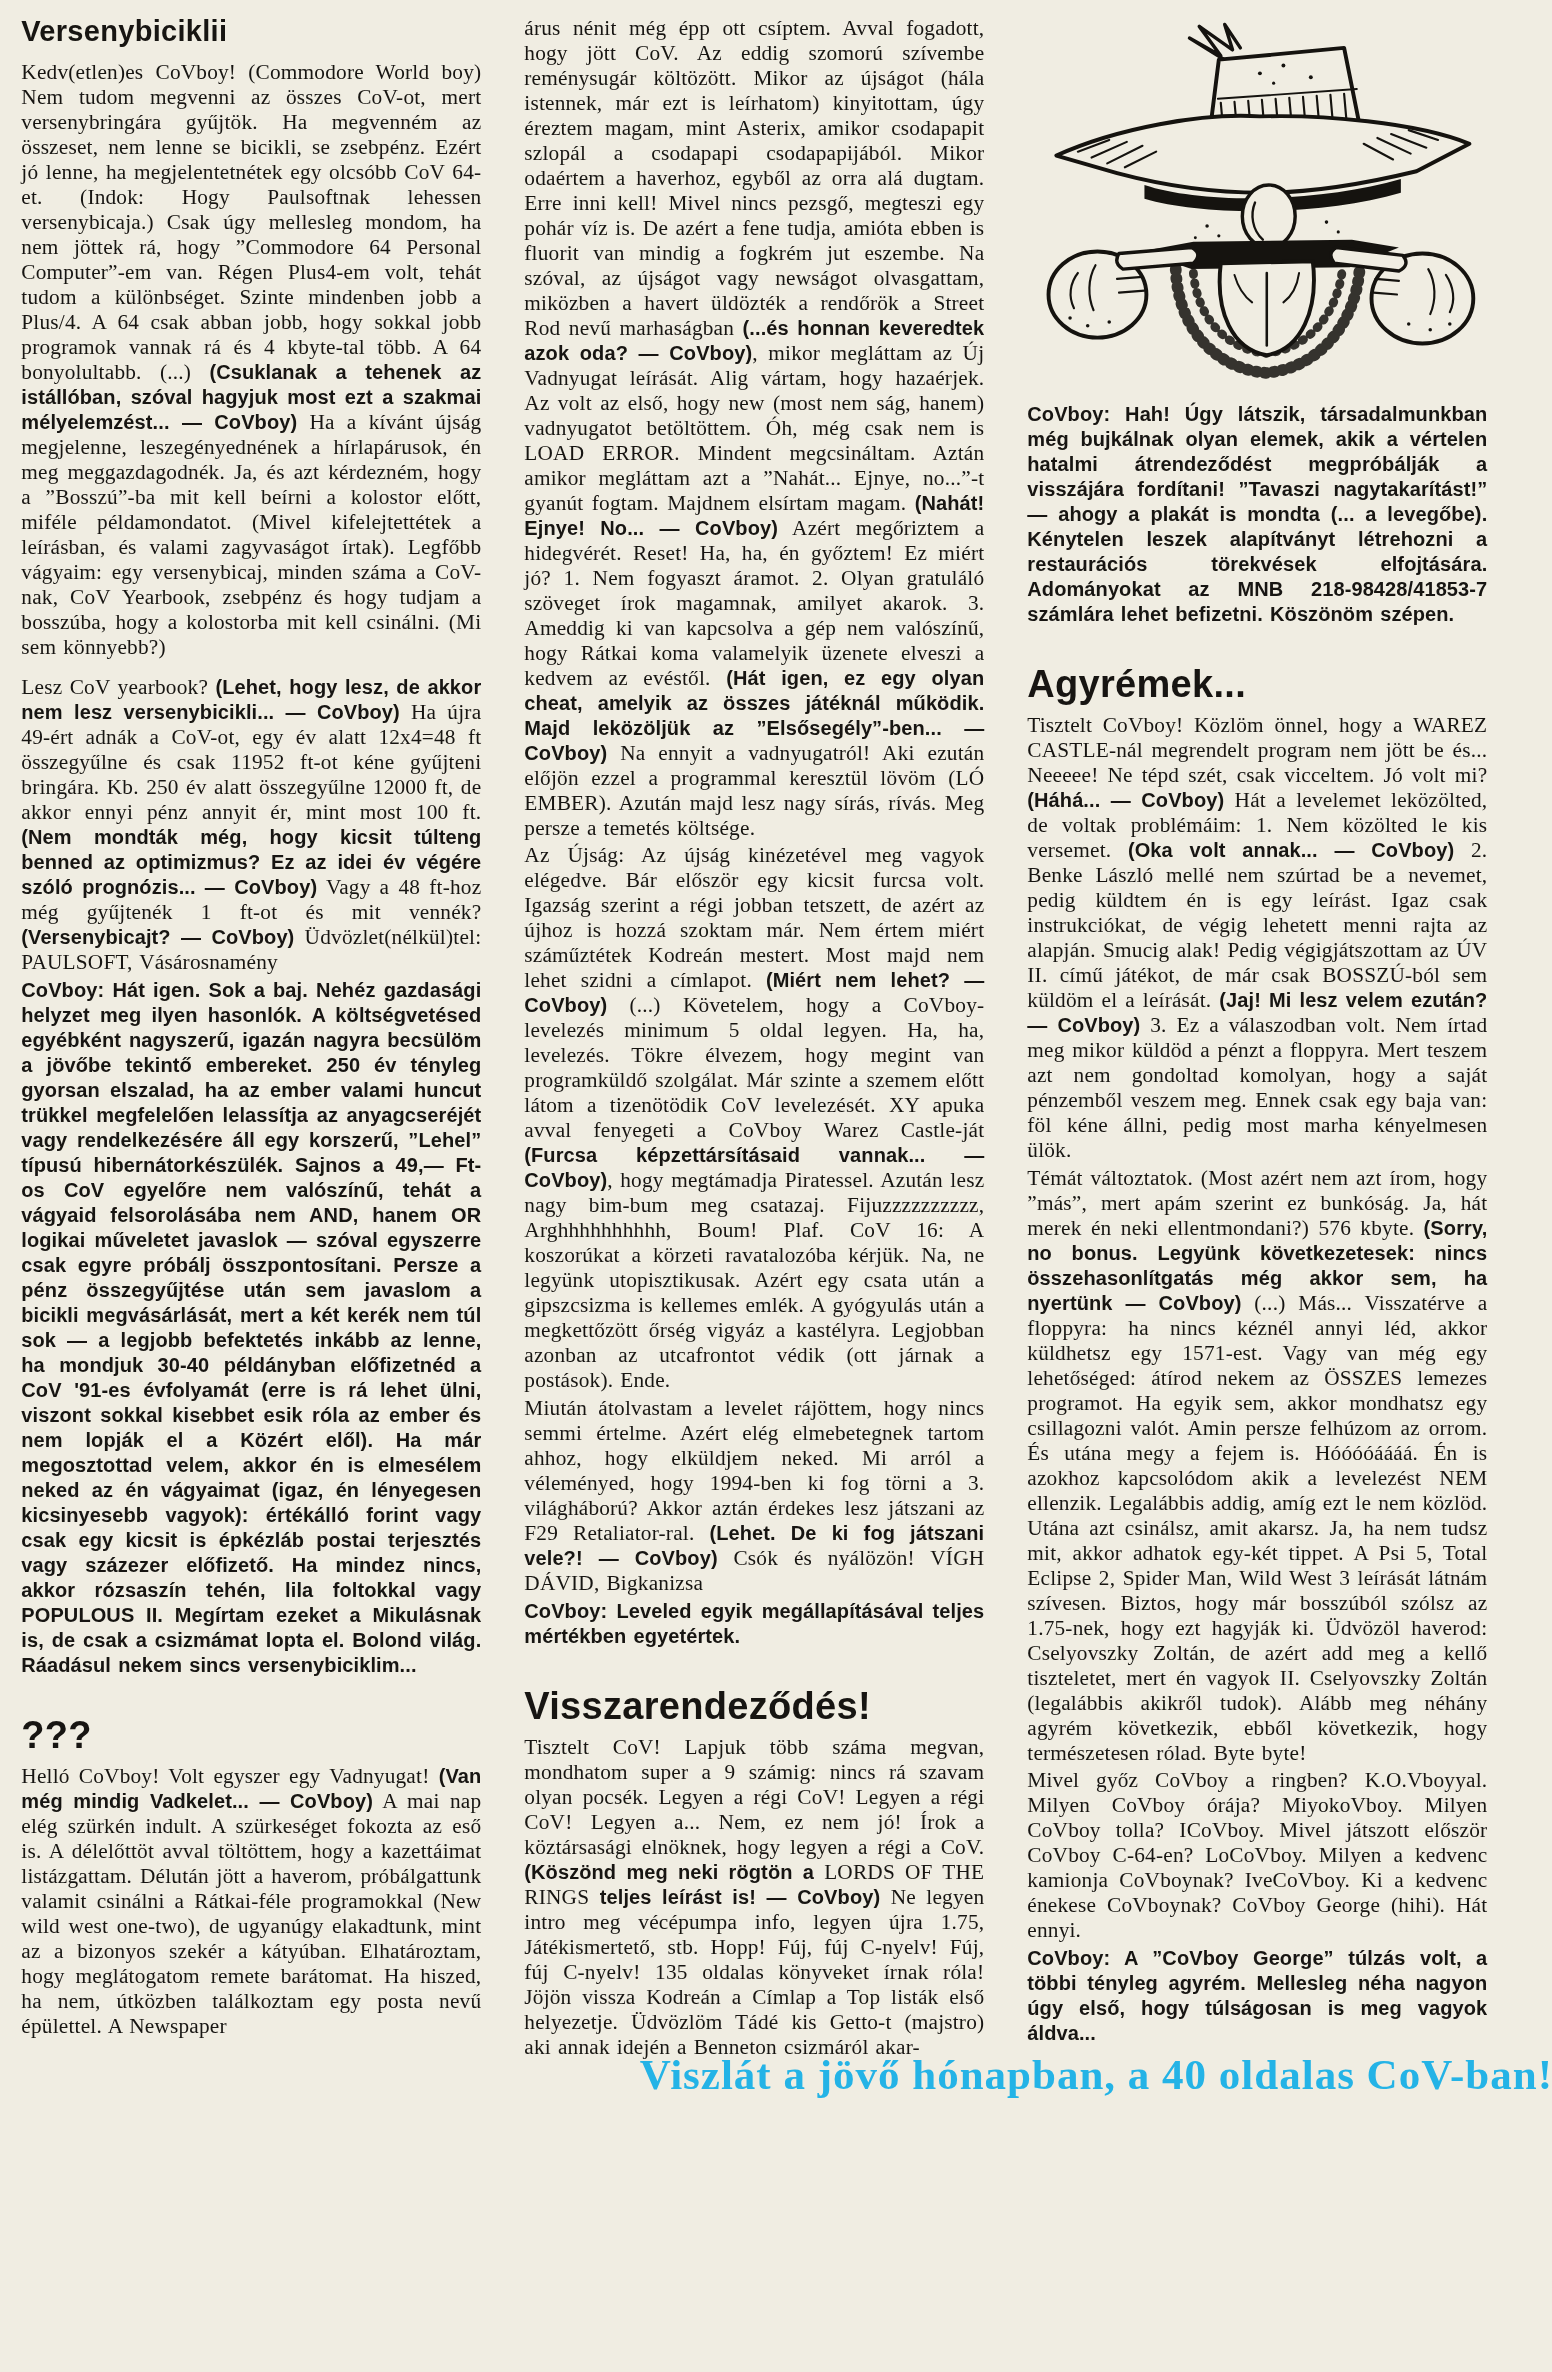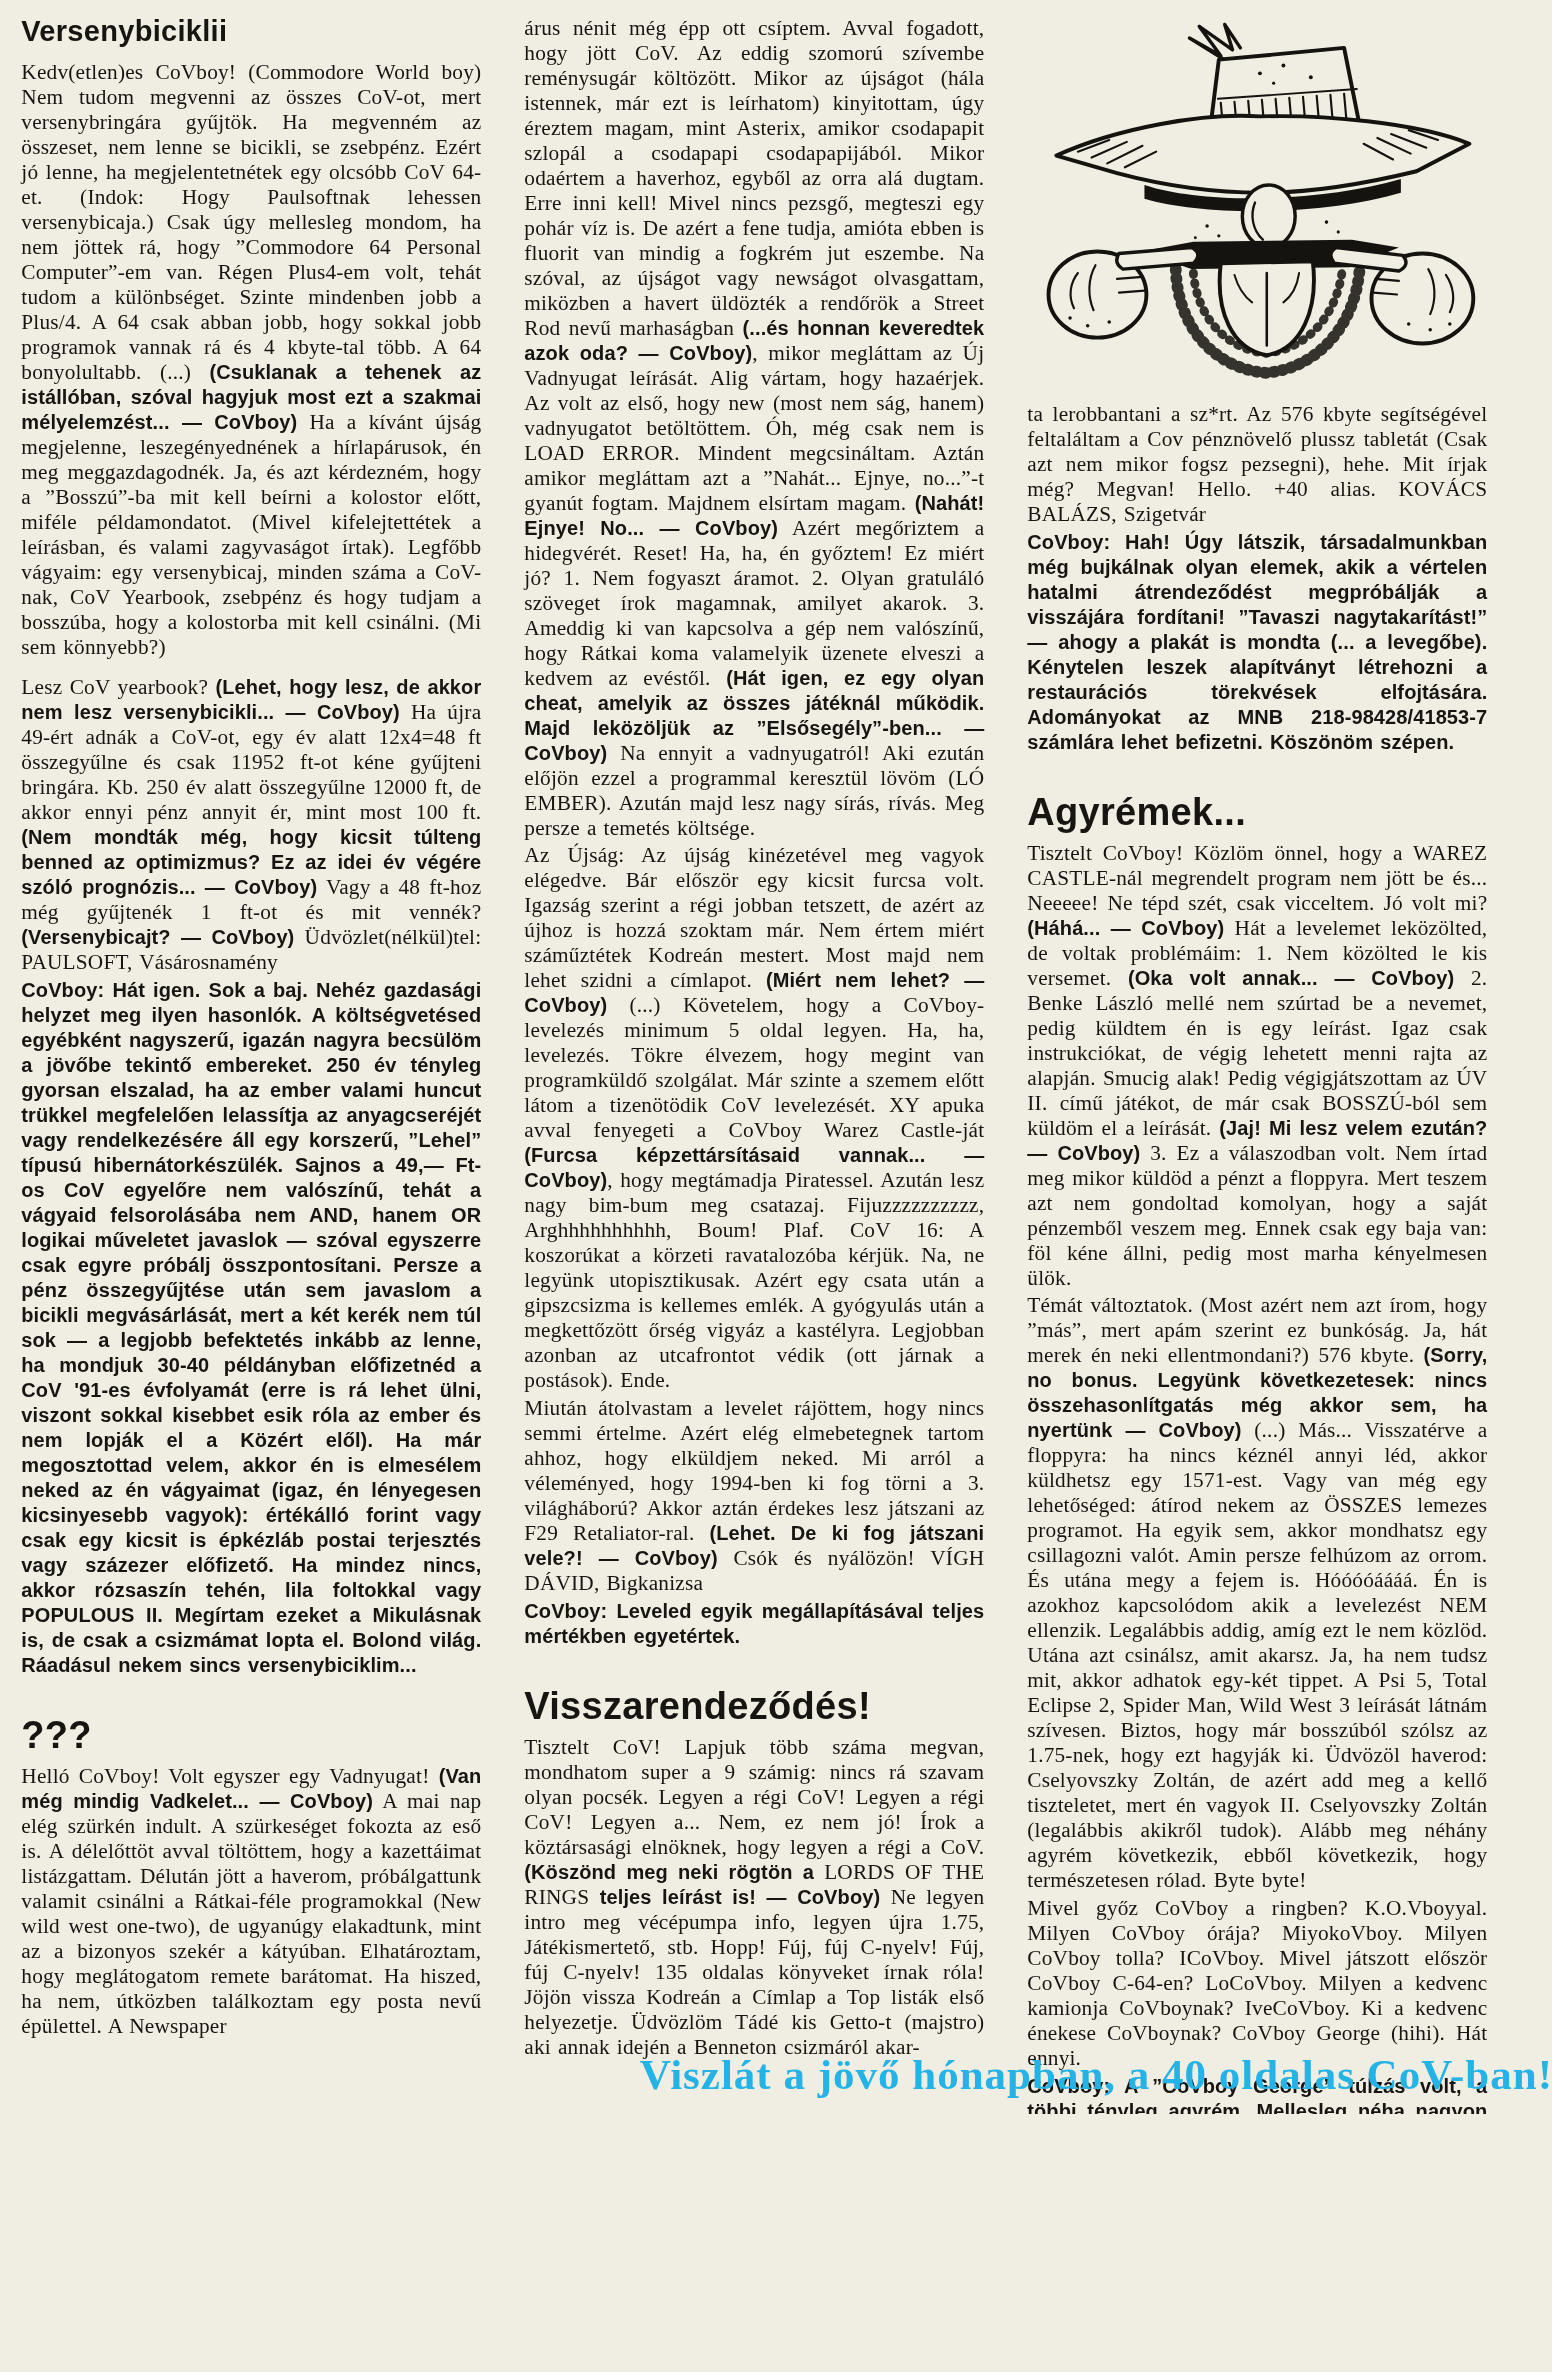--- a/index.html
+++ b/index.html
@@ -135,26 +135,25 @@
           <g>
             <ellipse class="ln fillp" stroke-width="4" cx="404" cy="286" rx="52" ry="46"></ellipse>
             <path class="ln fillp" stroke-width="3.5" d="M384,242 L316,234 Q306,240 314,250 L380,258 Q392,252 384,242 Z"></path>
             <path class="ln" stroke-width="2.2" d="M428,262 C436,274 438,288 432,300 M410,256 C418,270 418,288 412,302 M380,268 L356,266 M378,282 L354,280"></path>
             <circle class="filld" cx="432" cy="312" r="1.8"></circle>
               <circle class="filld" cx="412" cy="318" r="1.8"></circle>
               <circle class="filld" cx="390" cy="312" r="1.8"></circle>
           </g>
         </svg>
       </div>
-    <p><span>ta lerobbantani a sz*rt. Az 576 kbyte segítségével feltaláltam a Cov pénznövelő plussz tabletát (Csak azt nem mikor fogsz pezsegni), hehe. Mit írjak még? Megvan! Hello. +40 alias. KOVÁCS BALÁZS, Szigetvár</span></p>
         <p><span class="b">CoVboy: Hah! Úgy látszik, társadalmunkban még bujkálnak olyan elemek, akik a vértelen hatalmi átrendeződést megpróbálják a visszájára fordítani! ”Tavaszi nagytakarítást!” — ahogy a plakát is mondta (... a levegőbe). Kénytelen leszek alapítványt létrehozni a restaurációs törekvések elfojtására. Adományokat az MNB 218-98428/41853-7 számlára lehet befizetni. Köszönöm szépen.</span></p>
         <h2 class="sec">Agyrémek...</h2>
         <p><span>Tisztelt CoVboy! Közlöm önnel, hogy a WAREZ CASTLE-nál megrendelt program nem jött be és... Neeeee! Ne tépd szét, csak vicceltem. Jó volt mi? </span><span class="b">(Háhá... — CoVboy)</span><span> Hát a levelemet leközölted, de voltak problémáim: 1. Nem közölted le kis versemet. </span><span class="b">(Oka volt annak... — CoVboy)</span><span> 2. Benke László mellé nem szúrtad be a nevemet, pedig küldtem én is egy leírást. Igaz csak instrukciókat, de végig lehetett menni rajta az alapján. Smucig alak! Pedig végigjátszottam az ÚV II. című játékot, de már csak BOSSZÚ-ból sem küldöm el a leírását. </span><span class="b">(Jaj! Mi lesz velem ezután? — CoVboy)</span><span> 3. Ez a válaszodban volt. Nem írtad meg mikor küldöd a pénzt a floppyra. Mert teszem azt nem gondoltad komolyan, hogy a saját pénzemből veszem meg. Ennek csak egy baja van: föl kéne állni, pedig most marha kényelmesen ülök.</span></p>
         <p><span>Témát változtatok. (Most azért nem azt írom, hogy ”más”, mert apám szerint ez bunkóság. Ja, hát merek én neki ellentmondani?) 576 kbyte. </span><span class="b">(Sorry, no bonus. Legyünk következetesek: nincs összehasonlítgatás még akkor sem, ha nyertünk — CoVboy)</span><span> (...) Más... Visszatérve a floppyra: ha nincs kéznél annyi léd, akkor küldhetsz egy 1571-est. Vagy van még egy lehetőséged: átírod nekem az ÖSSZES lemezes programot. Ha egyik sem, akkor mondhatsz egy csillagozni valót. Amin persze felhúzom az orrom. És utána megy a fejem is. Hóóóóáááá. Én is azokhoz kapcsolódom akik a levelezést NEM ellenzik. Legalábbis addig, amíg ezt le nem közlöd. Utána azt csinálsz, amit akarsz. Ja, ha nem tudsz mit, akkor adhatok egy-két tippet. A Psi 5, Total Eclipse 2, Spider Man, Wild West 3 leírását látnám szívesen. Biztos, hogy már bosszúból szólsz az 1.75-nek, hogy ezt hagyják ki. Üdvözöl haverod: Cselyovszky Zoltán, de azért add meg a kellő tiszteletet, mert én vagyok II. Cselyovszky Zoltán (legalábbis akikről tudok). Alább meg néhány agyrém következik, ebből következik, hogy természetesen rólad. Byte byte!</span></p>
         <p><span>Mivel győz CoVboy a ringben? K.O.Vboyyal. Milyen CoVboy órája? MiyokoVboy. Milyen CoVboy tolla? ICoVboy. Mivel játszott először CoVboy C-64-en? LoCoVboy. Milyen a kedvenc kamionja CoVboynak? IveCoVboy. Ki a kedvenc énekese CoVboynak? CoVboy George (hihi). Hát ennyi.</span></p>
-        <p><span class="b">CoVboy: A ”CoVboy George” túlzás volt, a többi tényleg agyrém. Mellesleg néha nagyon úgy érzem, hogy túlságosan is meg vagyok áldva...</span></p>
+        <p><span class="b">CoVboy: A ”CoVboy George” túlzás volt, a többi tényleg agyrém. Mellesleg néha nagyon úgy első, hogy túlságosan is meg vagyok áldva...</span></p>
       </div>
 
   </div>
 
   <div class="footer">Viszlát a jövő hónapban, a 40 oldalas CoV-ban!</div>
 </div>
 
 
 </body></html>

